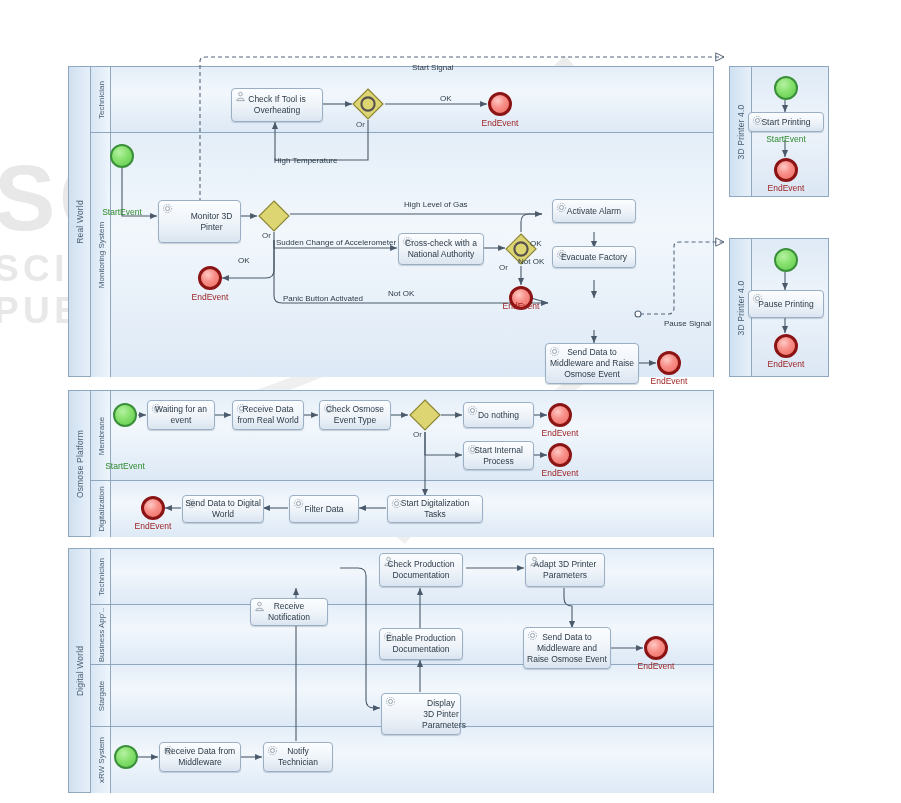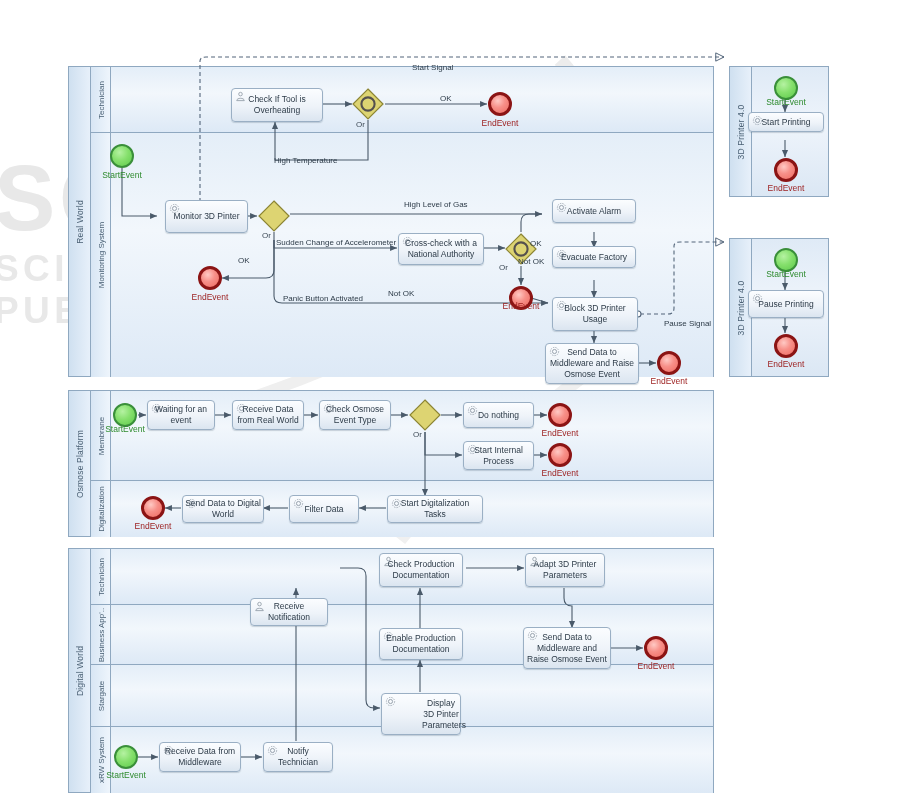--- a/index.html
+++ b/index.html
@@ -42,21 +42,21 @@
   .task .tl{font-size:8.5px;color:#2d3b48;line-height:11px;padding:0 2px;
             max-width:100%;}
   .tico{position:absolute;left:3px;top:2px;width:11px;height:11px;opacity:.55;}
 
   .ev{position:absolute;z-index:6;border-radius:50%;box-sizing:border-box;}
   .ev.start{border:2px solid #3a8f3a;
         background:radial-gradient(circle at 38% 32%,#b5f2a2 0%,#86e06d 45%,#5cc94a 100%);}
   .ev.end{border:3px solid #8b1414;
         background:radial-gradient(circle at 38% 32%,#ffc9c4 0%,#f79089 42%,#ee6a60 100%);}
   .evlbl{position:absolute;z-index:6;font-size:8.5px;white-space:nowrap;text-align:center;}
-  .evlbl.s{color:#2e8b2e;}
+  .evlbl.s{color:#2e8b2e;margin-top:37px;}
   .evlbl.e{color:#9b1c1c;}
 
   .gw{position:absolute;z-index:6;box-sizing:border-box;}
   .gwlbl{position:absolute;z-index:6;font-size:8px;color:#3d4a56;}
 
   .flbl{position:absolute;z-index:7;font-size:8px;color:#2d3b48;white-space:nowrap;}
   svg.wires{position:absolute;left:0;top:0;width:901px;height:803px;z-index:5;
             pointer-events:none;overflow:visible;}
 </style>
 </head>
@@ -250,21 +250,21 @@
     <svg width="32" height="32" viewBox="0 0 32 32">
       <polygon points="16,1 31,16 16,31 1,16" fill="#ddd472" stroke="#8c8534" stroke-width="1.2"></polygon>
       <circle cx="16" cy="16" r="6.6" fill="none" stroke="#55514e" stroke-width="2.1"></circle>
     </svg>
   </div>
   <div class="gwlbl" style="left:356px;top:120px;">Or</div>
 
   <div class="ev start" style="left:110px;top:144px;width:24px;height:24px;"></div>
   <div class="evlbl s" style="left:96px;top:170px;width:52px;">StartEvent</div>
 
-  <div class="task" style="left:165px;top:200px;width:83px;height:33px;">
+  <div class="task" style="left:158px;top:200px;width:83px;height:43px;padding-left:24px;">
     <svg class="tico" viewBox="0 0 16 16">
       <circle cx="8" cy="8" r="3" fill="none" stroke="#3b4c5e" stroke-width="1.3"></circle>
       <circle cx="8" cy="8" r="6" fill="none" stroke="#3b4c5e" stroke-width="1.1" stroke-dasharray="2,1.6"></circle>
     </svg>
     <span class="tl">Monitor 3D Pinter</span>
   </div>
 
   <div class="gw" style="left:258px;top:200px;width:32px;height:32px;">
     <svg width="32" height="32" viewBox="0 0 32 32">
       <polygon points="16,1 31,16 16,31 1,16" fill="#ddd472" stroke="#8c8534" stroke-width="1.2"></polygon>
@@ -306,27 +306,20 @@
   </div>
 
   <div class="task" style="left:552px;top:246px;width:84px;height:22px;">
     <svg class="tico" viewBox="0 0 16 16">
       <circle cx="8" cy="8" r="3" fill="none" stroke="#3b4c5e" stroke-width="1.3"></circle>
       <circle cx="8" cy="8" r="6" fill="none" stroke="#3b4c5e" stroke-width="1.1" stroke-dasharray="2,1.6"></circle>
     </svg>
     <span class="tl">Evacuate Factory</span>
   </div>
 
-  <div class="task" style="left:552px;top:297px;width:86px;height:34px;">
-    <svg class="tico" viewBox="0 0 16 16">
-      <circle cx="8" cy="8" r="3" fill="none" stroke="#3b4c5e" stroke-width="1.3"></circle>
-      <circle cx="8" cy="8" r="6" fill="none" stroke="#3b4c5e" stroke-width="1.1" stroke-dasharray="2,1.6"></circle>
-    </svg>
-    <span class="tl">Block 3D Printer Usage</span>
-  </div>
 
   <div class="task" style="left:545px;top:343px;width:94px;height:41px;">
     <svg class="tico" viewBox="0 0 16 16">
       <circle cx="8" cy="8" r="3" fill="none" stroke="#3b4c5e" stroke-width="1.3"></circle>
       <circle cx="8" cy="8" r="6" fill="none" stroke="#3b4c5e" stroke-width="1.1" stroke-dasharray="2,1.6"></circle>
     </svg>
     <span class="tl">Send Data to Middleware and Raise Osmose Event</span>
   </div>
 
   <div class="ev end" style="left:657px;top:351px;width:24px;height:24px;"></div>

